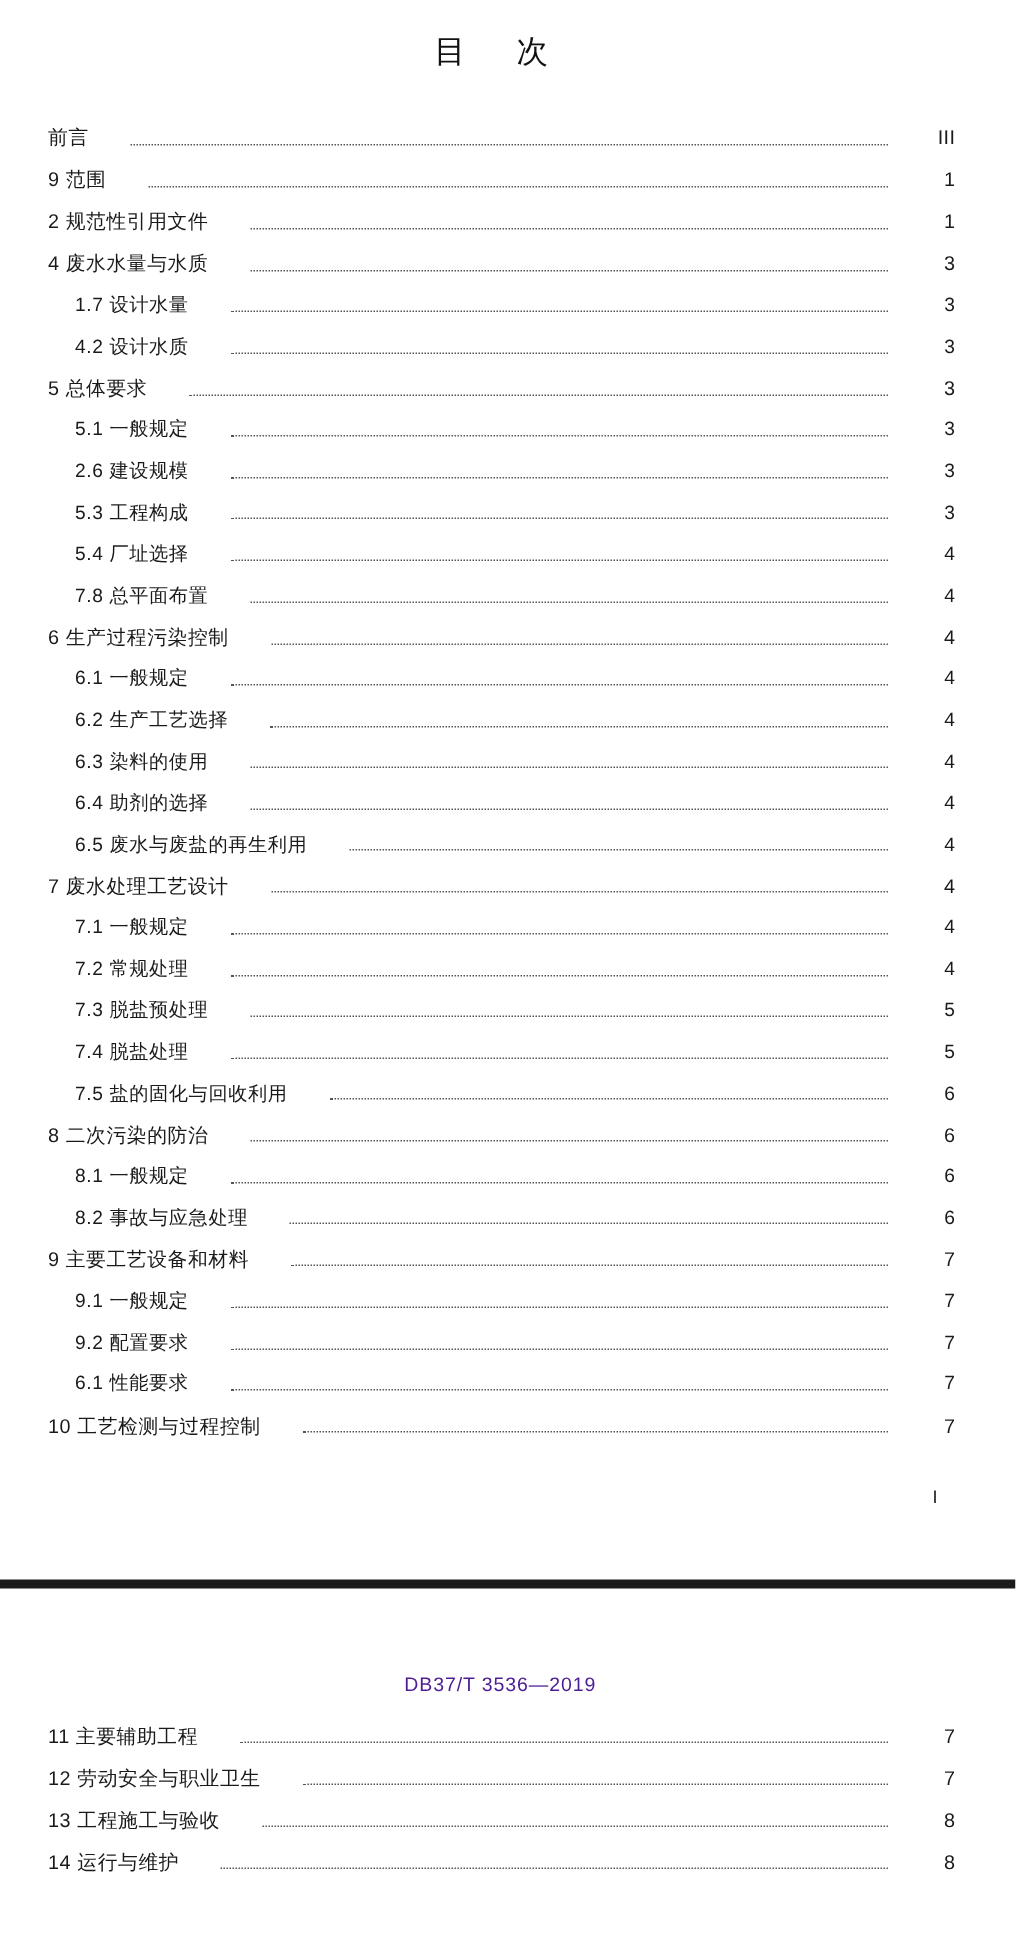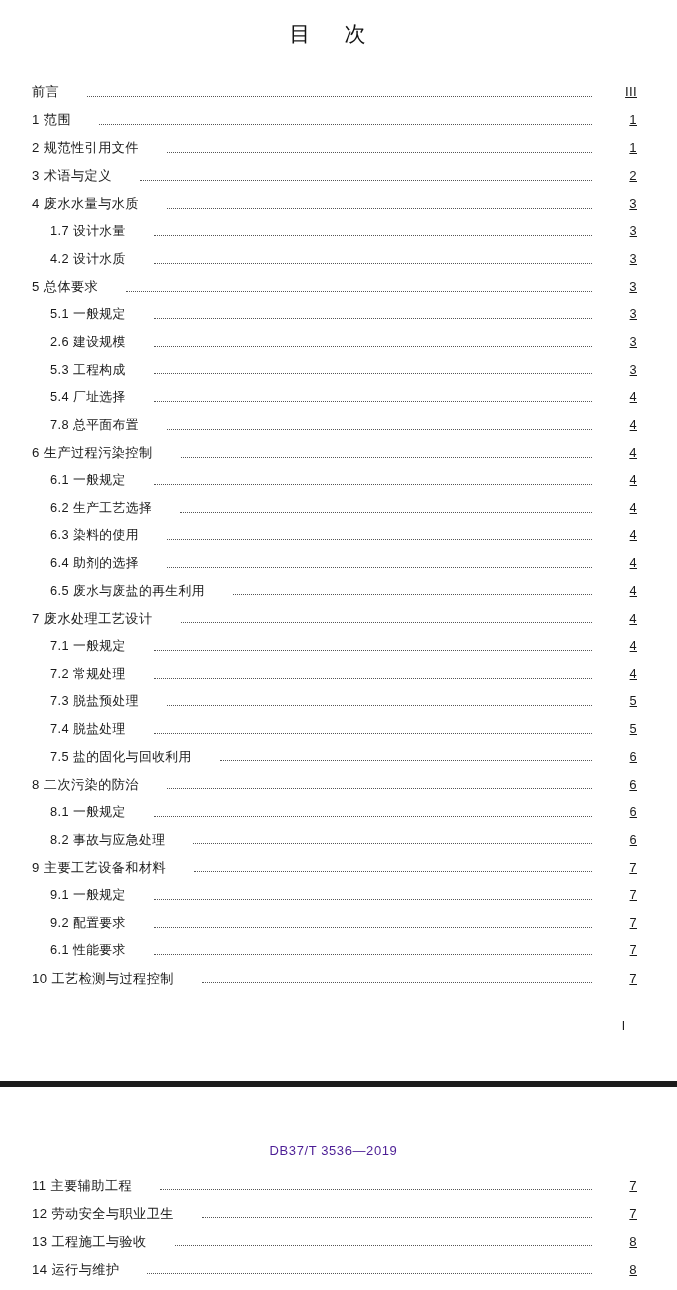--- a/index.html
+++ b/index.html
@@ -71,21 +71,20 @@
     border-bottom: 1px dotted #555;
     height: 7px;
     min-width: 10px;
   }
 
   .toc-page {
     white-space: nowrap;
     min-width: 18px;
     text-align: right;
     letter-spacing: 0.3px;
-    text-decoration: underline;
   }
 
   .page-number-center {
     text-align: right;
     padding-right: 12px;
     padding-top: 26px;
     font-size: 12px;
     font-family: "Liberation Sans", "DejaVu Sans", sans-serif;
     color: #1a1a1a;
   }
@@ -123,33 +122,28 @@
 
   <div class="toc-title">目    次</div>
 
   <ul class="toc-list">
       <li class="toc-entry">
         <span class="toc-label">前言</span>
         <span class="toc-dots"></span>
         <span class="toc-page">III</span>
       </li>
       <li class="toc-entry">
-        <span class="toc-label">1 范围</span>
+        <span class="toc-label">9 范围</span>
         <span class="toc-dots"></span>
         <span class="toc-page">1</span>
       </li>
       <li class="toc-entry">
         <span class="toc-label">2 规范性引用文件</span>
         <span class="toc-dots"></span>
         <span class="toc-page">1</span>
-      </li>
-      <li class="toc-entry">
-        <span class="toc-label">3 术语与定义</span>
-        <span class="toc-dots"></span>
-        <span class="toc-page">2</span>
       </li>
       <li class="toc-entry">
         <span class="toc-label">4 废水水量与水质</span>
         <span class="toc-dots"></span>
         <span class="toc-page">3</span>
       </li>
       <li class="toc-entry level-2">
         <span class="toc-label">1.7 设计水量</span>
         <span class="toc-dots"></span>
         <span class="toc-page">3</span>

